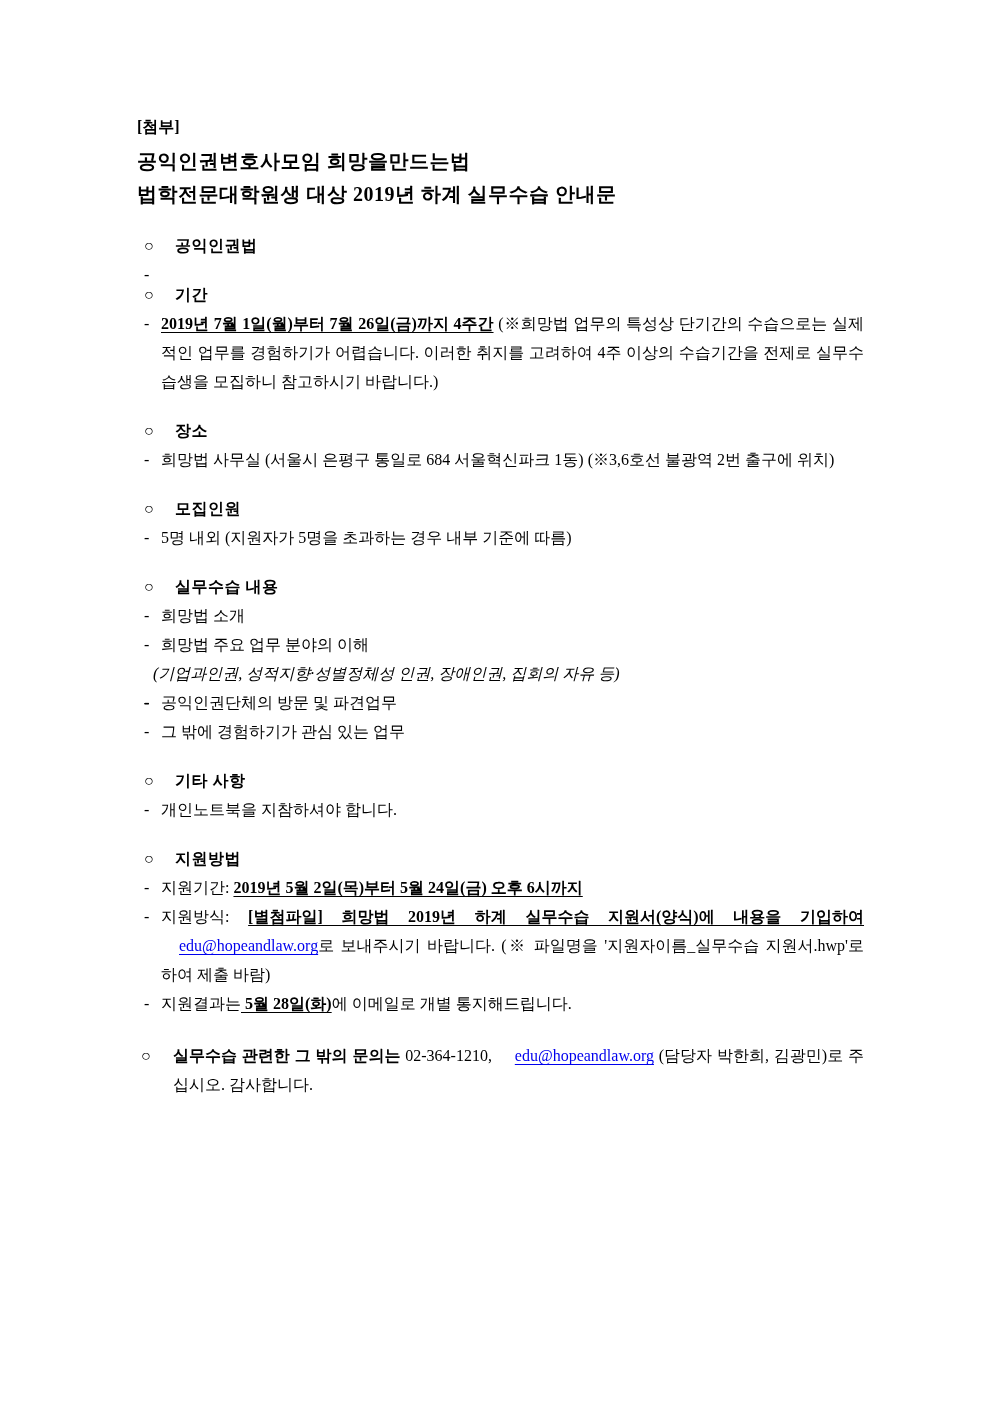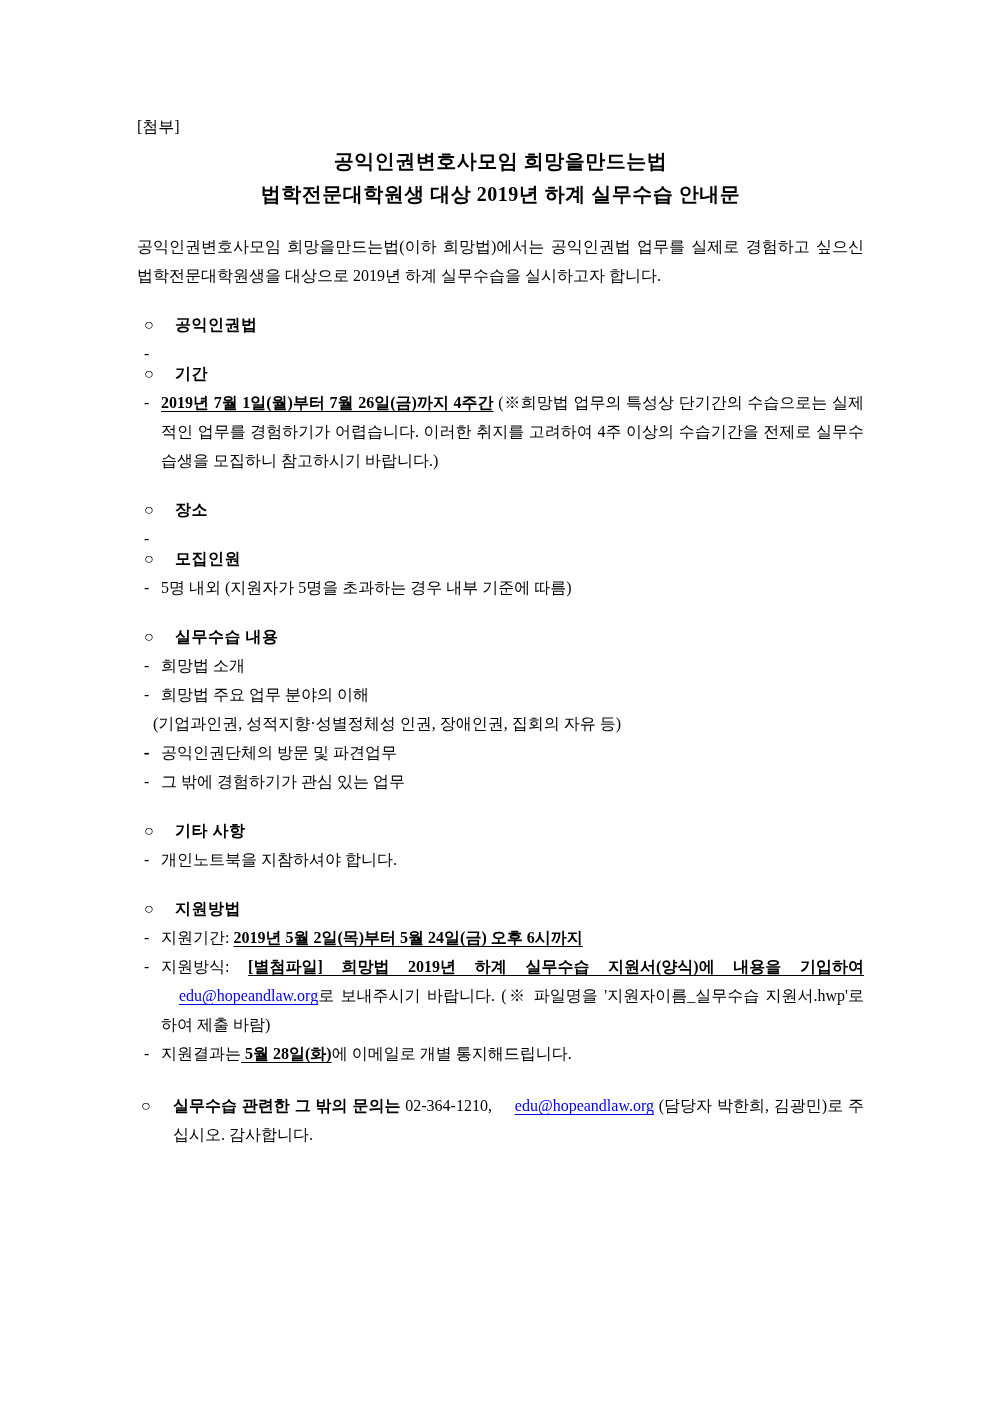--- a/index.html
+++ b/index.html
@@ -6,50 +6,49 @@
   body{
     width:992px;height:1403px;
     background:#ffffff;color:#000000;
     font-family:"Liberation Serif","DejaVu Serif",serif;
     position:relative;
   }
   .doc{
     position:absolute;left:137px;top:112px;width:727px;
     font-size:16px;line-height:29px;
   }
-  .attachment{margin:0 0 4px 0;}
+  .attachment{margin:0 0 4px 0;font-weight:bold;}
   .title{
-    text-align:center;font-weight:bold;
+    font-weight:bold;
     font-size:20px;line-height:33px;letter-spacing:0.5px;
   }
   .intro{margin:21px 0 0 0;text-align:justify;}
   .sec{margin-top:20px;}
   .sec-h{position:relative;padding-left:38px;font-weight:bold;letter-spacing:0.5px;}
   .sec-h .circ{position:absolute;left:7px;top:0;font-weight:normal;}
   .item{position:relative;padding-left:24px;text-align:justify;}
   .item .dash{position:absolute;left:7px;top:0;}
-  .item.note{padding-left:16px;}
+  .item.note{padding-left:16px;font-style:italic;}
   .contact{position:relative;padding-left:36px;text-align:justify;margin-top:23px;}
   .contact .circ{position:absolute;left:4px;top:0;font-weight:normal;}
   .b{font-weight:bold;}
   .bu{font-weight:bold;text-decoration:underline;text-underline-offset:3px;}
   .link{color:#0000ee;text-decoration:underline;text-underline-offset:3px;cursor:pointer;}
   a.link{color:#0000ee;margin-left:18px;}
 </style>
 </head>
 <body>
 
 <div class="doc">
 
   <div class="attachment">[첨부]</div>
 
   <div class="title">공익인권변호사모임 희망을만드는법</div>
   <div class="title">법학전문대학원생 대상 2019년 하계 실무수습 안내문</div>
 
-  <p class="intro">공익인권변호사모임 희망을만드는법(이하 희망법)에서는 공익인권법 업무를 실제로 경험하고 싶으신 법학전문대학원생을 대상으로 2019년 하계 실무수습을 실시하고자 합니다.</p>
 
   <div class="sec">
     <div class="sec-h">
       <span class="circ">○</span>
       <span>공익인권법</span>
     </div>
     <div class="item">
       <span class="dash">-</span>
     </div>
   </div>
@@ -65,20 +64,21 @@
     </div>
   </div>
 
   <div class="sec">
     <div class="sec-h">
       <span class="circ">○</span>
       <span>장소</span>
     </div>
     <div class="item">
       <span class="dash">-</span>
+      <span>희망법 사무실 (서울시 은평구 통일로 684 서울혁신파크 1동) (※3,6호선 불광역 2번 출구에 위치)</span>
     </div>
   </div>
 
   <div class="sec">
     <div class="sec-h">
       <span class="circ">○</span>
       <span>모집인원</span>
     </div>
     <div class="item">
       <span class="dash">-</span>

